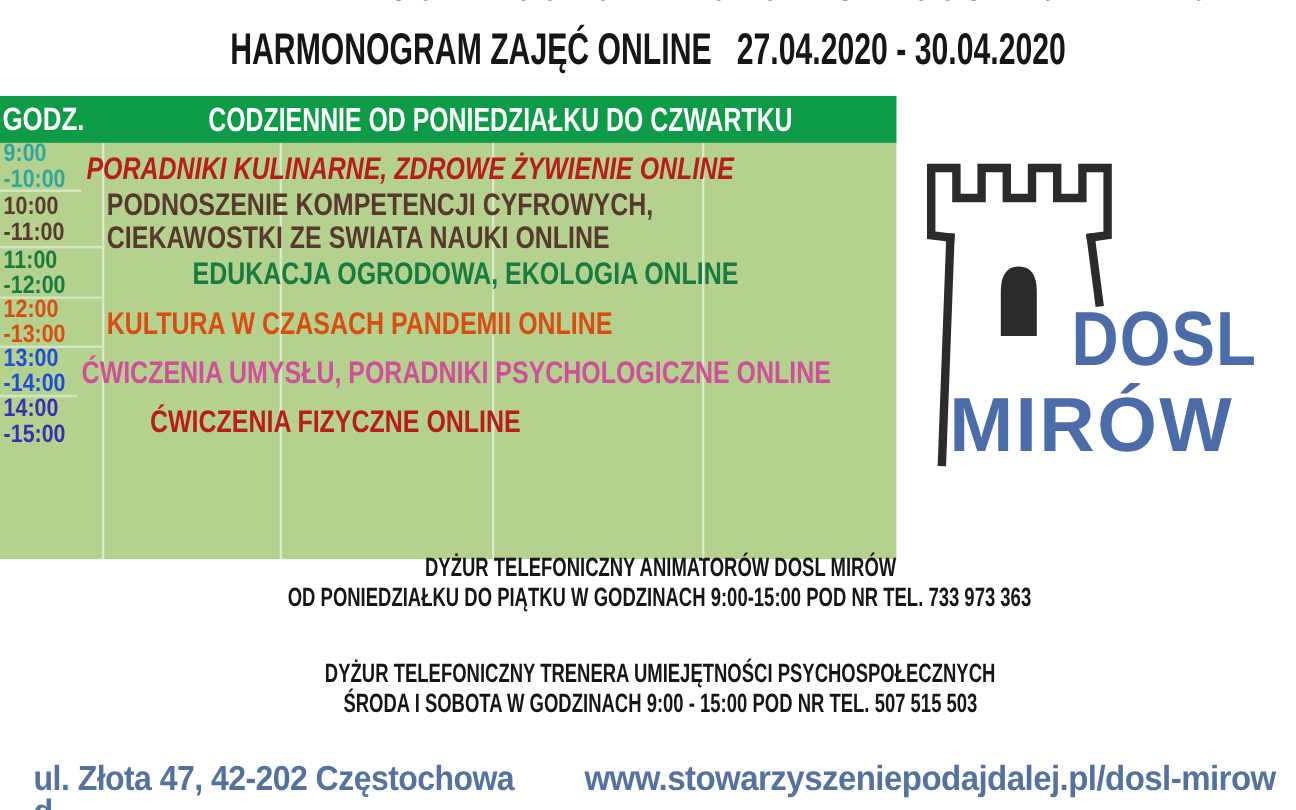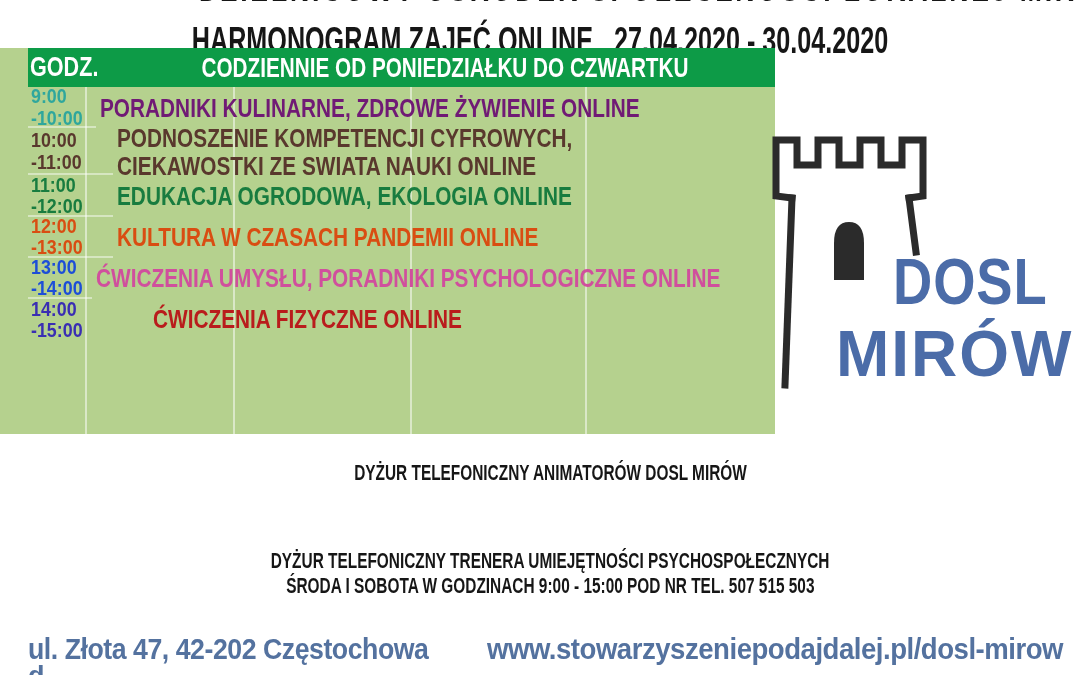--- a/index.html
+++ b/index.html
@@ -19,23 +19,22 @@
     white-space:nowrap;color:#161616;
   }
   .subtitle{
     position:absolute;top:22px;left:0;right:0;text-align:center;
     font-size:37px;font-weight:bold;line-height:1;color:#161616;white-space:nowrap;
   }
   .subtitle .condC{transform:scaleX(0.68);white-space:pre;}
 
   
   .sched{
-    position:absolute;left:0;top:48px;width:747px;height:386px;
+    position:absolute;left:0;top:80px;width:747px;height:386px;
     background:var(--body-bg,#B5D18E);
-    padding-left:28px;
   }
   .gridline{position:absolute;top:0;bottom:0;width:2px;background:rgba(255,255,255,.5);z-index:1;}
   .sched-head{
     position:relative;z-index:2;height:39px;display:flex;align-items:center;
     background:var(--header-bg,#0D9B47);color:#ffffff;font-weight:bold;
   }
   .th-time{width:85px;font-size:27px;padding-left:2px;white-space:nowrap;}
   .th-days{flex:1;text-align:center;font-size:28px;white-space:nowrap;}
   .th-days .condC{transform:scaleX(0.74);}
   .sched-body{position:relative;z-index:2;display:flex;flex-direction:column;height:253px;}
@@ -94,40 +93,40 @@
     <div class="th-time"><span class="condL">GODZ.</span></div>
     <div class="th-days"><span class="condC">CODZIENNIE OD PONIEDZIAŁKU DO CZWARTKU</span></div>
   </div>
 
   <div class="sched-body">
     <div class="srow">
       <div class="timecell" style="color: rgb(47, 167, 157);">
         <span>9:00</span>
           <span>-10:00</span>
       </div>
-      <div class="labelcell" style="color: #701a75;">
+      <div class="labelcell" style="color: #b91c1c; font-style: italic;">
         <span class="condL">PORADNIKI KULINARNE, ZDROWE ŻYWIENIE ONLINE</span>
       </div>
     </div>
     <div class="srow">
       <div class="timecell" style="color: rgb(89, 56, 45);">
         <span>10:00</span>
           <span>-11:00</span>
       </div>
       <div class="labelcell" style="color: rgb(89, 56, 45);">
         <span class="condL">PODNOSZENIE KOMPETENCJI CYFROWYCH,</span>
         <span class="condL">CIEKAWOSTKI ZE SWIATA NAUKI ONLINE</span>
       </div>
     </div>
     <div class="srow">
       <div class="timecell" style="color: rgb(24, 124, 63);">
         <span>11:00</span>
           <span>-12:00</span>
       </div>
-      <div class="labelcell" style="color: rgb(24, 124, 63);">
+      <div class="labelcell" style="color: rgb(24, 124, 63); text-align: right;">
         <span class="condL">EDUKACJA OGRODOWA, EKOLOGIA ONLINE</span>
       </div>
     </div>
     <div class="srow">
       <div class="timecell" style="color: rgb(217, 77, 18);">
         <span>12:00</span>
           <span>-13:00</span>
       </div>
       <div class="labelcell" style="color: rgb(217, 77, 18);">
         <span class="condL">KULTURA W CZASACH PANDEMII ONLINE</span>
@@ -154,24 +153,25 @@
   </div>
 </div>
 
 <svg class="castle" viewBox="0 0 310 295" fill="none" stroke="#2b2b2b" stroke-width="7" stroke-linejoin="miter" stroke-linecap="square">
   <path d="M 22,88 L 6,86 L 6,30 L 27,30 L 27,55 L 48,55 L 48,30 L 69,30 L 69,55 L 90,55 L 90,30 L 111,30 L 111,55 L 132,55 L 132,30 L 153,30 L 153,86 L 139,88"></path>
   <path d="M 139,88 L 146,142"></path>
   <path d="M 22,88 L 15,275"></path>
   <path d="M 64,170 L 64,133 Q 64,112 79,112 Q 94,112 94,133 L 94,170 Z" fill="#2b2b2b" stroke="none"></path>
 </svg>
 <div class="logo-dosl" style="color: rgb(75, 108, 168);">DOSL</div>
-<div class="logo-mirow" style="color: rgb(75, 108, 168); margin-left: 45px;">MIRÓW</div>
+<div class="logo-mirow" style="color: rgb(75, 108, 168);">MIRÓW</div>
 
 <div class="duty duty1" style="color: rgb(22, 22, 22);">
   <div class="line"><span class="condC">DYŻUR TELEFONICZNY ANIMATORÓW DOSL MIRÓW</span></div>
+  <div class="line"><span class="condC">OD PONIEDZIAŁKU DO PIĄTKU W GODZINACH 9:00-15:00 POD NR TEL. 733 973 363</span></div>
 </div>
 <div class="duty duty2" style="color: rgb(22, 22, 22);">
   <div class="line"><span class="condC">DYŻUR TELEFONICZNY TRENERA UMIEJĘTNOŚCI PSYCHOSPOŁECZNYCH</span></div>
   <div class="line"><span class="condC">ŚRODA I SOBOTA W GODZINACH 9:00 - 15:00 POD NR TEL. 507 515 503</span></div>
 </div>
 
 <div class="addr" style="color: rgb(84, 114, 159);"><span>ul. Złota 47, 42-202 Częstochowa</span></div>
 <div class="site" style="color: rgb(84, 114, 159);"><span>www.stowarzyszeniepodajdalej.pl/dosl-mirow</span></div>
 <div class="credit" style="color: rgb(153, 162, 180);">Projekt: DOSL Mirów</div>
 <div class="cutoff" style="color: rgb(84, 114, 159);">d</div>

